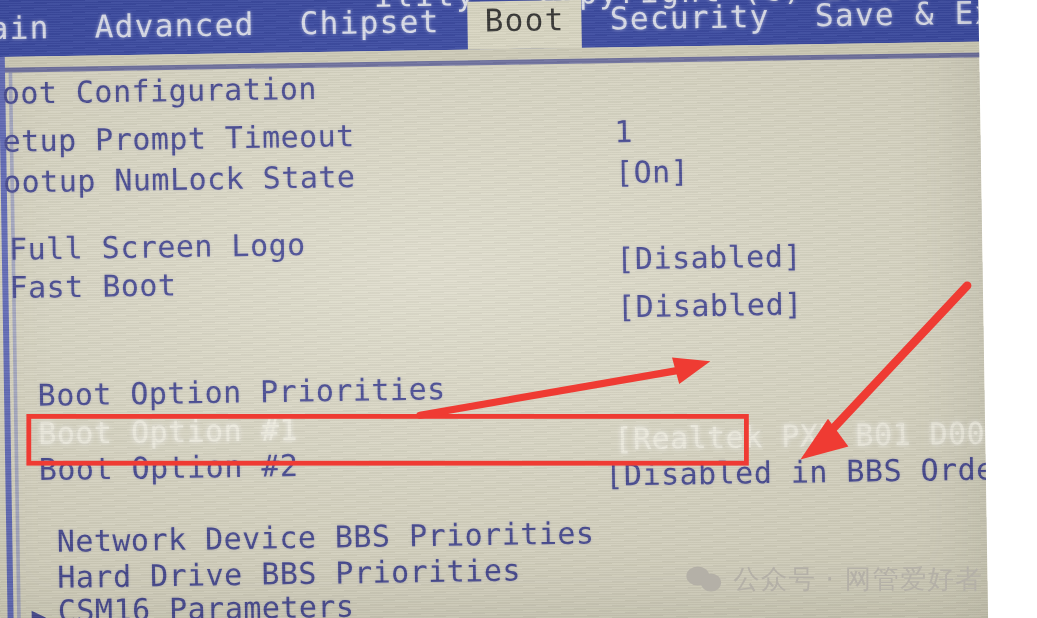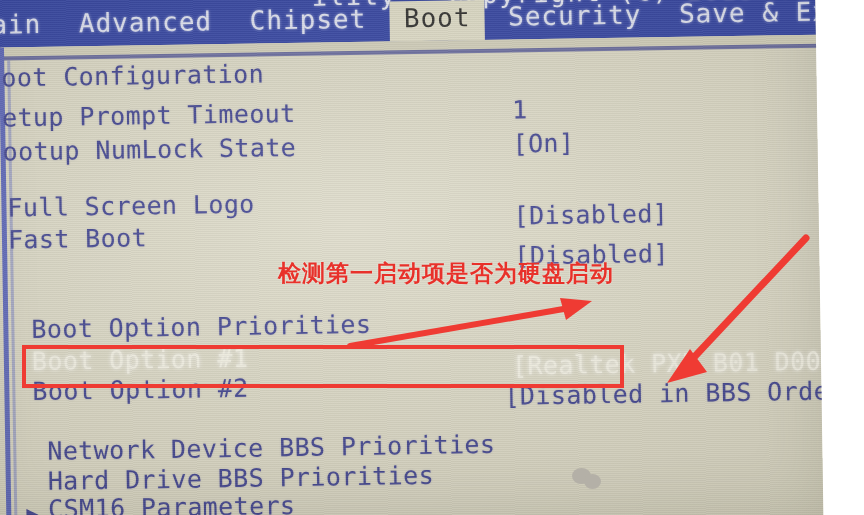--- a/index.html
+++ b/index.html
@@ -257,22 +257,22 @@
       <path d="M 350 346 L 575 307" stroke="#ef3b33" stroke-width="6" stroke-linecap="round" fill="none"></path>
       <polygon points="592,301 560,298 566,320" fill="#ef3b33"></polygon>
     </g>
 
     <g>
       <path d="M 806 238 L 683 369" stroke="#ef3b33" stroke-width="7" stroke-linecap="round" fill="none"></path>
       <polygon points="667,383 707,372 690,349" fill="#ef3b33"></polygon>
     </g>
   </svg>
 
-  <div class="cn-note">检测第一启动项是否为硬盘启动</div>
 
   <div class="watermark">
     <span class="wechat">
       <span class="b1"></span>
         <span class="b2"></span>
     </span>
+    <span>公众号 · 网管爱好者</span>
   </div>
 
 </div>
 
 </body></html>

